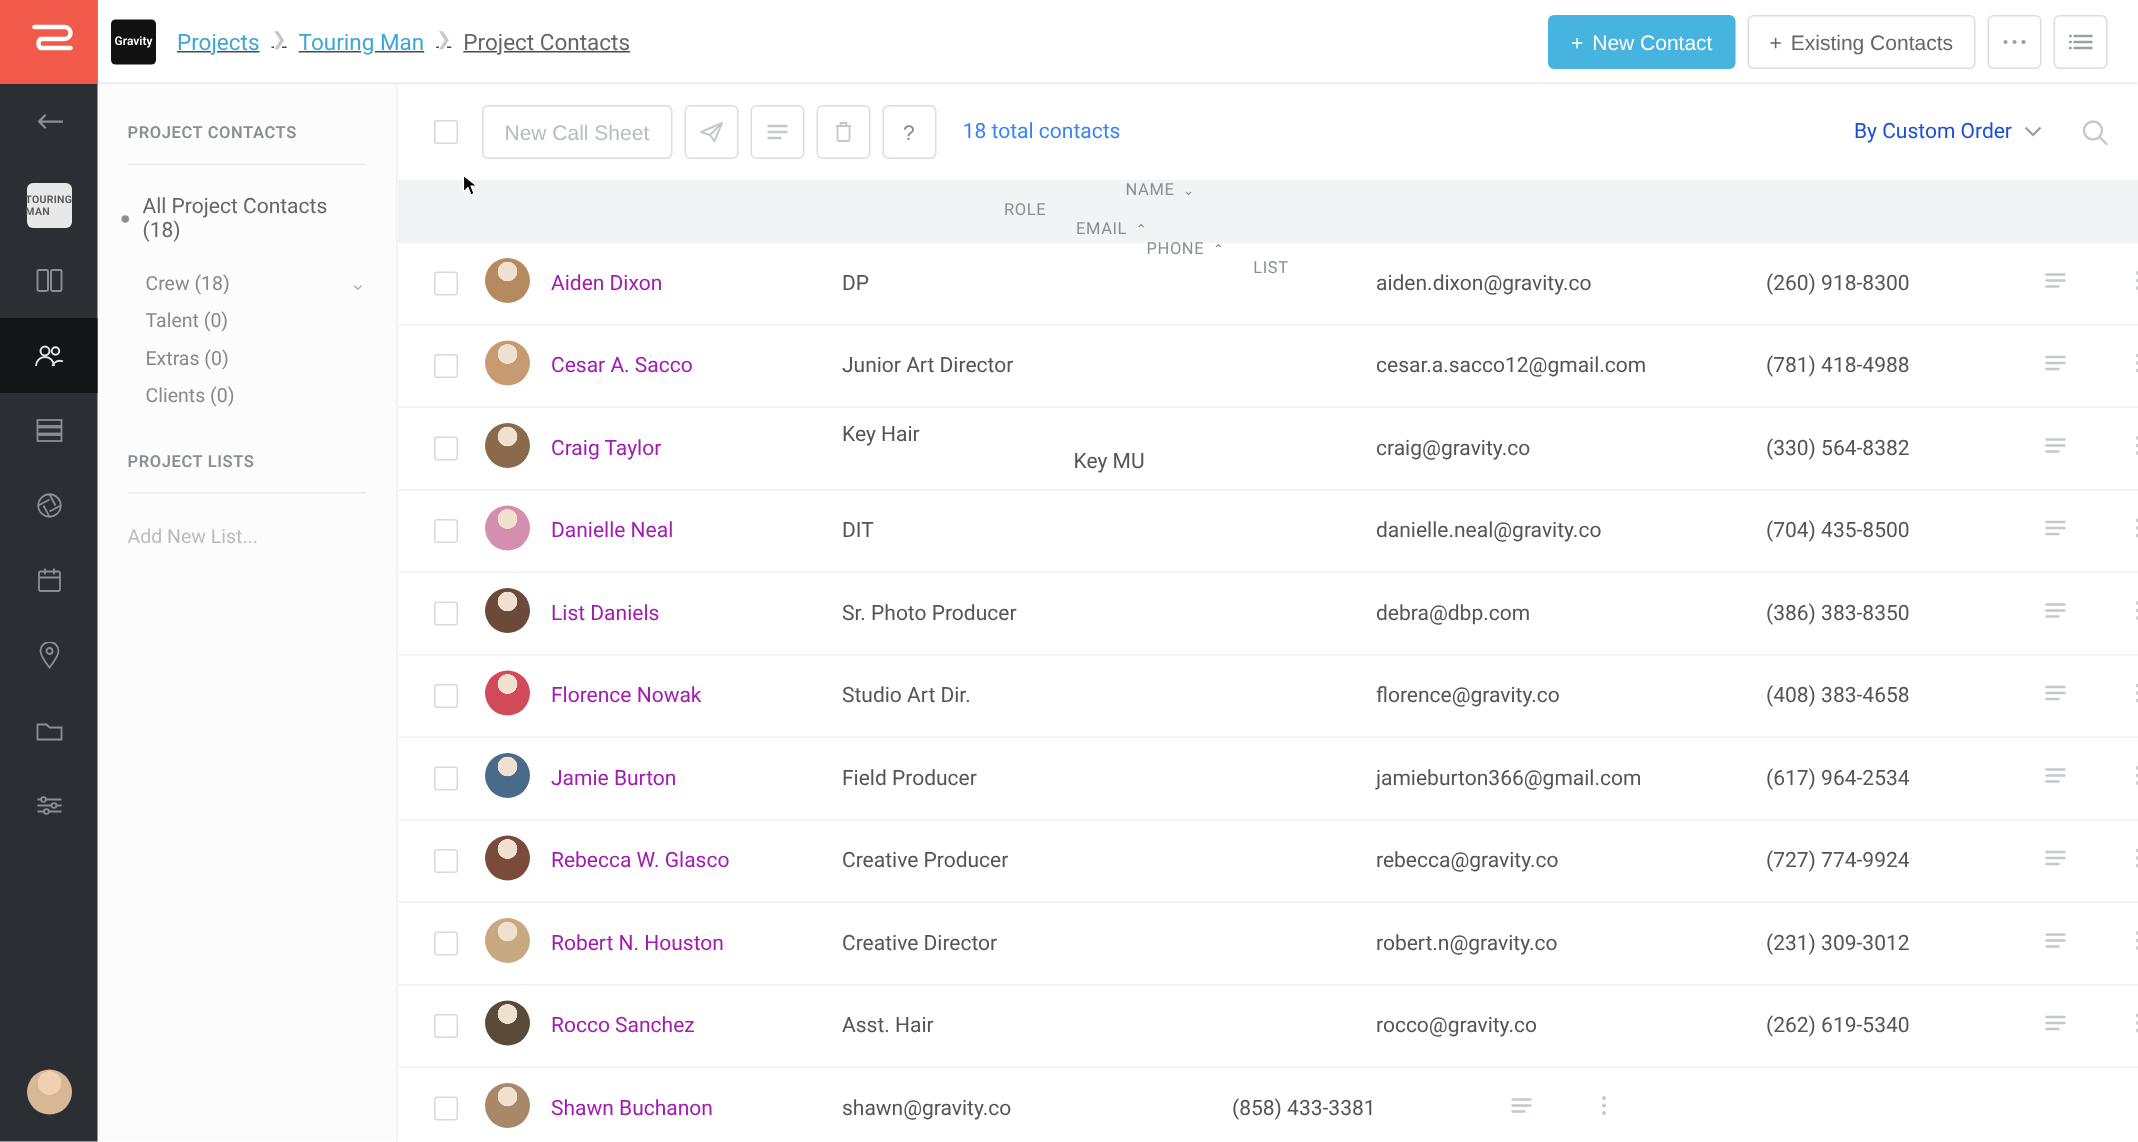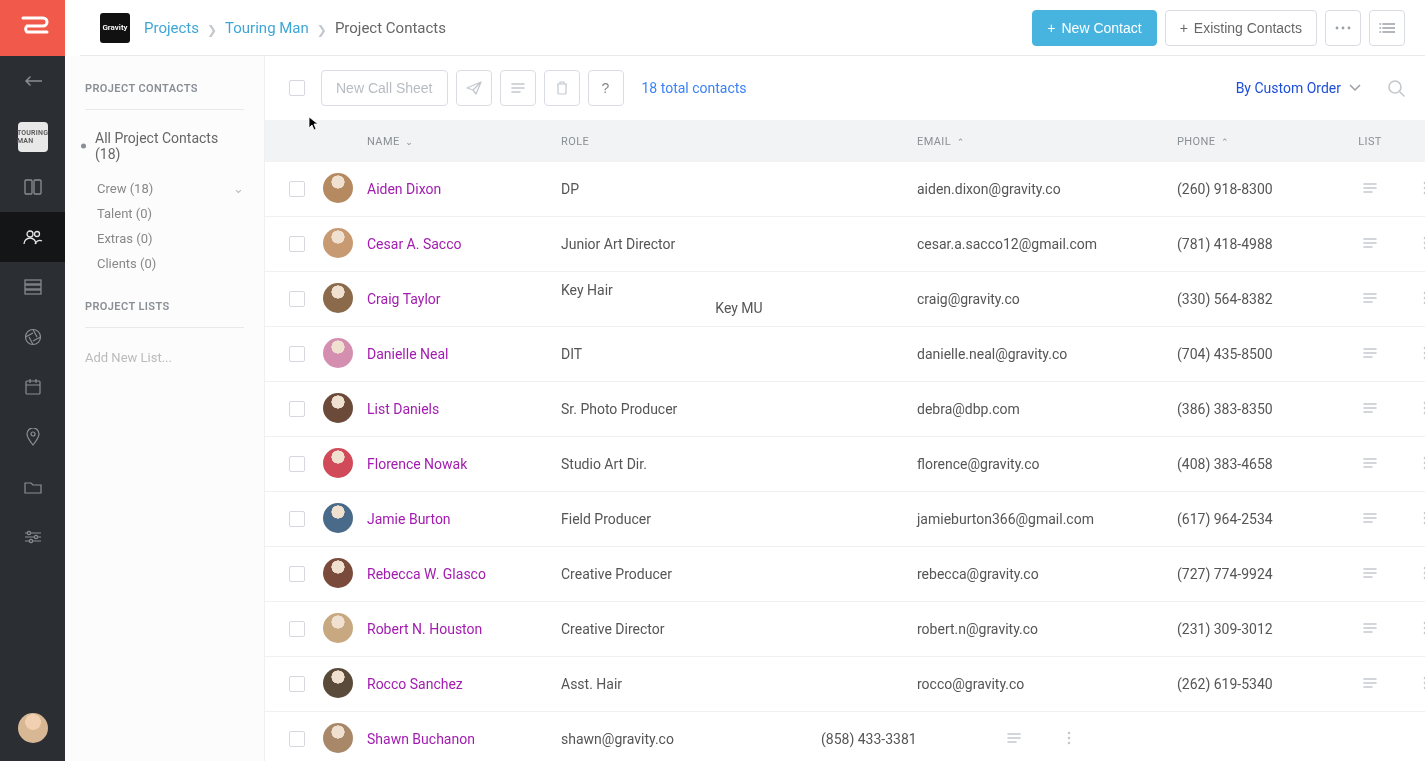--- a/index.html
+++ b/index.html
@@ -10,23 +10,23 @@
 .rail .brand { width: 65px; height: 56px; background: #f15a4a; display: flex; align-items: center; justify-content: center; }
 .rail .brand svg { width: 32px; height: 32px; }
 .rail-item { width: 65px; height: 50px; display: flex; align-items: center; justify-content: center; color: #8a8f95; cursor: pointer; }
 .rail-item.active { background: #131517; color: #e4e7ea; }
 .rail-item.project-badge { margin-top: 6px; }
 .rail-item.project-badge .badge { width: 30px; height: 30px; background: #e8e8e8; border-radius: 4px; display: flex; align-items: center; justify-content: center; font-size: 7px; letter-spacing: 0.2px; font-weight: 600; color: #555; }
 .rail .spacer { flex: 1; }
 .rail .avatar-me { width: 30px; height: 30px; border-radius: 50%; background: radial-gradient(circle at 50% 30%, #f0d0b0 0 30%, #d8b894 31% 100%); margin-bottom: 18px; }
 
 
-.topbar { position: fixed; left: 80px; right: 0; top: 0; height: 56px; border-bottom: 1px solid #e7e9ec; display: flex; align-items: center; padding: 0 20px; background: #fff; z-index: 5; }
+.topbar { position: fixed; left: 54px; right: 0; top: 0; height: 56px; border-bottom: 1px solid #e7e9ec; display: flex; align-items: center; padding: 0 20px; background: #fff; z-index: 5; }
 .gravity-box { width: 30px; height: 30px; background: #111; color: #fff; font-size: 8px; display: flex; align-items: center; justify-content: center; border-radius: 3px; margin-right: 14px; font-weight: 600; }
-.crumb { display: flex; align-items: flex-end; font-size: 15px; gap: 6px; }
+.crumb { display: flex; align-items: flex-start; font-size: 15px; gap: 6px; text-decoration: underline; }
 .crumb a { color: #3ea6d6; text-decoration: none; }
 .crumb .chev { color: #c4c8cd; font-size: 12px; margin: 0 2px; }
 .crumb .current { color: #666; }
 .topbar .grow { flex: 1; }
 .btn { height: 36px; padding: 0 14px; border-radius: 4px; border: 1px solid #d9dde2; background: #fff; display: inline-flex; align-items: center; gap: 6px; cursor: pointer; font-size: 14px; color: #666; }
 .btn.primary { background: #47b4e0; border-color: #47b4e0; color: #fff; }
 .btn.iconbtn { width: 36px; padding: 0; justify-content: center; }
 .topbar .btn + .btn, .topbar .btn + .iconbtn, .topbar .iconbtn + .iconbtn { margin-left: 8px; }
 
 
@@ -45,21 +45,21 @@
 .toolbar { display: flex; align-items: center; padding: 14px 20px 14px 24px; gap: 8px; }
 .check { width: 16px; height: 16px; border: 1.5px solid #d5d9de; border-radius: 2px; background: #fff; cursor: pointer; flex-shrink: 0; }
 .toolbar .check { margin-right: 8px; }
 .toolbar .btn.disabled { color: #b7bcc3; cursor: default; }
 .toolbar .total { margin-left: 10px; color: #3b82f6; font-size: 14px; }
 .toolbar .grow { flex: 1; }
 .sortby { color: #1d4ed8; font-size: 14px; display: inline-flex; align-items: center; gap: 8px; cursor: pointer; margin-right: 18px; }
 .search-ic { color: #b7bcc3; cursor: pointer; }
 
 
-.thead { background: #f2f3f5; height: 42px; display: flex; align-items: center; padding: 0 20px 0 24px; font-size: 11px; letter-spacing: 0.4px; color: #8a8f95; }
+.thead { background: #f2f3f5; height: 42px; display: flex; align-items: center; padding: 0 20px 0 24px; font-size: 11px; letter-spacing: 0.4px; color: #8a8f95; flex-direction: column; }
 .trow { display: flex; align-items: center; padding: 0 20px 0 24px; min-height: 55px; border-bottom: 1px solid #eef0f2; }
 .col-check { width: 34px; flex-shrink: 0; }
 .col-av { width: 44px; flex-shrink: 0; }
 .col-name { width: 194px; flex-shrink: 0; }
 .col-role { width: 356px; flex-shrink: 0; }
 .col-email { width: 260px; flex-shrink: 0; }
 .col-phone { width: 166px; flex-shrink: 0; }
 .col-list { width: 54px; flex-shrink: 0; text-align: center; }
 .col-more { width: 30px; flex-shrink: 0; text-align: right; }
 .thead .col-check { }

